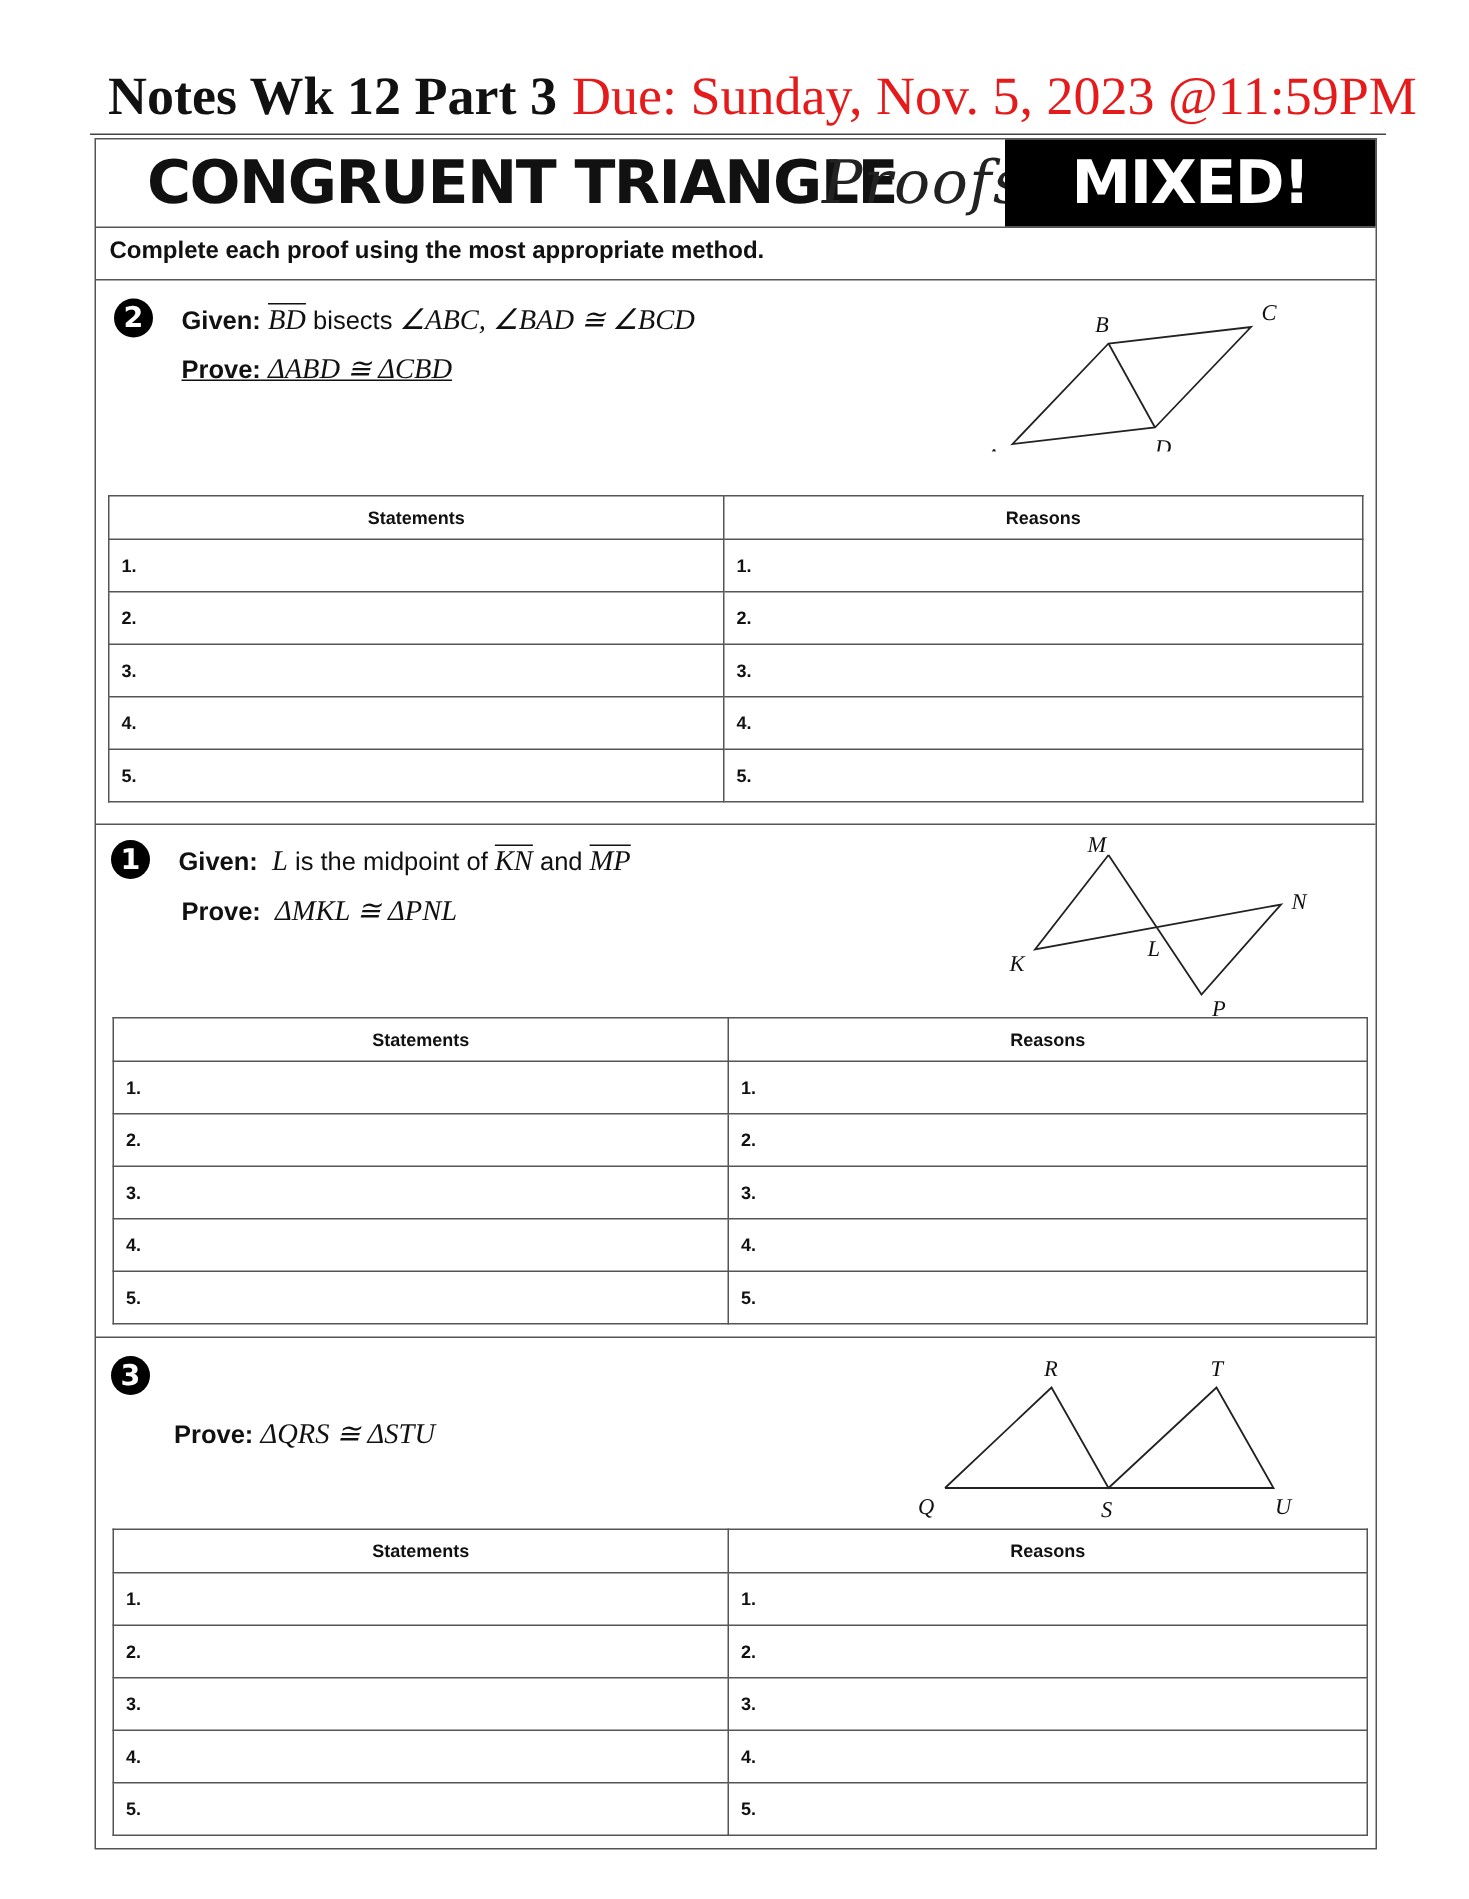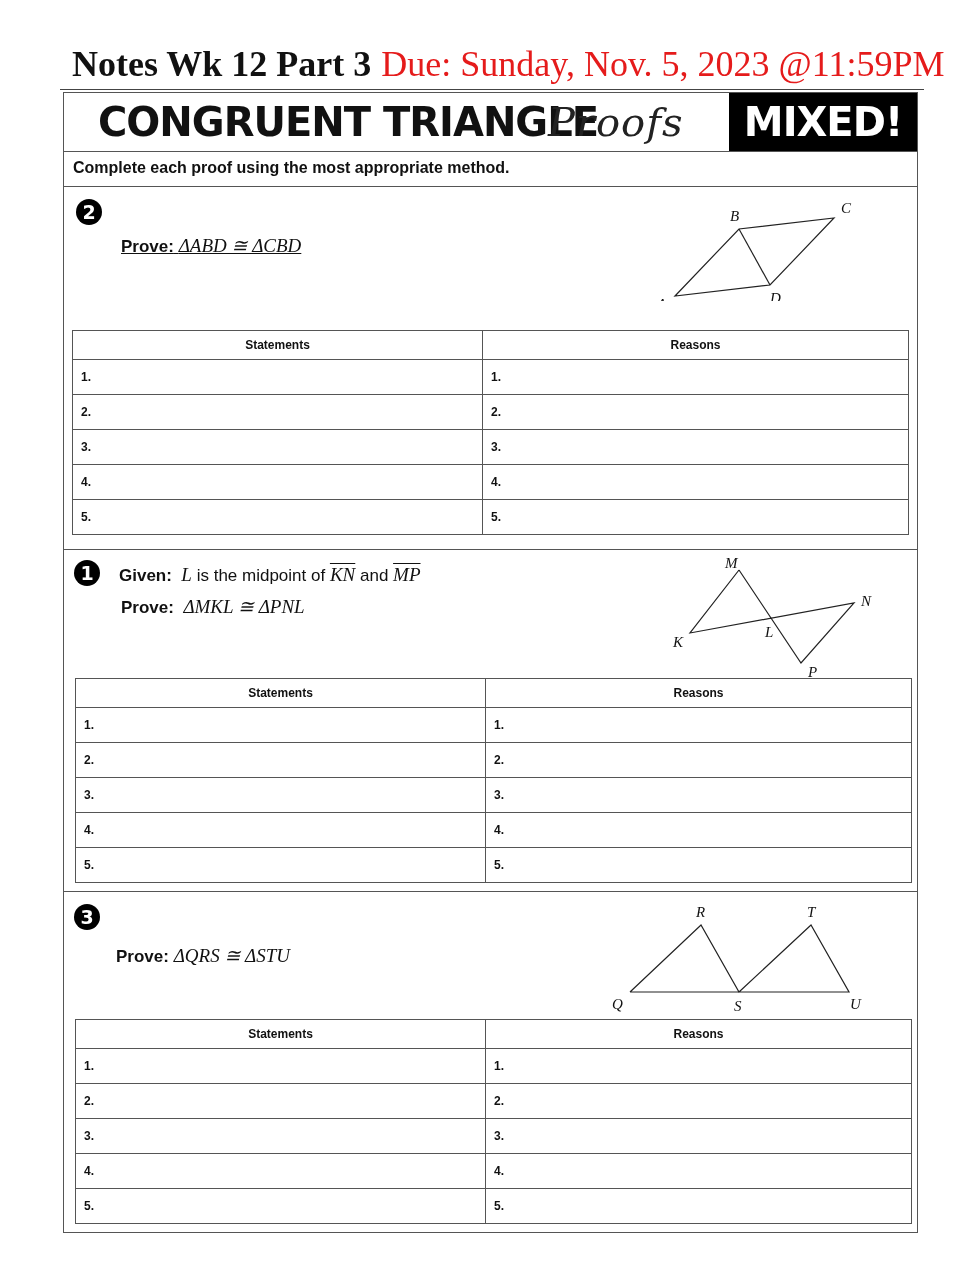--- a/index.html
+++ b/index.html
@@ -9,21 +9,21 @@
   .top-title .notes { font-weight: bold; color: #111; }
   .top-title .due { color: #e51b1b; margin-left: 10px; }
 
   .top-rule { position: absolute; left: 60px; top: 89px; width: 864px; height: 1px; background: #444; }
 
   .frame { position: absolute; left: 63px; top: 92px; width: 855px; height: 1141px; border: 1.5px solid #555; box-sizing: border-box; }
 
   .header-row { position: absolute; left: 0; top: 0; width: 100%; height: 58px; border-bottom: 1.5px solid #555; }
   .header-main { position: absolute; left: 34px; top: 6px; font-family: "DejaVu Sans", sans-serif; font-weight: bold; font-size: 40px; letter-spacing: -1px; line-height: 46px; white-space: nowrap; }
   .header-script { position: absolute; left: 484px; top: 6px; font-family: "DejaVu Serif", serif; font-style: italic; font-size: 40px; font-weight: normal; color: #222; line-height: 46px; letter-spacing: 1px; }
-  .header-mixed { position: absolute; right: 0; top: 0; width: 188px; height: 58px; background: #000; color: #fff; font-family: "DejaVu Sans", sans-serif; font-weight: bold; font-size: 40px; text-align: center; line-height: 58px; letter-spacing: -1px; }
+  .header-mixed { position: absolute; right: 0; top: 0; width: 247px; height: 58px; background: #000; color: #fff; font-family: "DejaVu Sans", sans-serif; font-weight: bold; font-size: 40px; text-align: center; line-height: 58px; letter-spacing: -1px; }
 
   .instr-row { position: absolute; left: 0; top: 58px; width: 100%; height: 35px; border-bottom: 1.5px solid #555; }
   .instr-text { position: absolute; left: 9px; top: 8px; font-weight: bold; font-size: 16px; }
 
   .section { position: absolute; left: 0; width: 100%; }
   .section.sep { border-top: 1.5px solid #555; }
 
   .badge { position: absolute; width: 26px; height: 26px; border-radius: 50%; background: #000; color: #fff; font-family: "DejaVu Sans", sans-serif; font-weight: bold; font-size: 19px; text-align: center; line-height: 26px; }
 
   .given, .prove { position: absolute; font-size: 17px; white-space: nowrap; }
@@ -55,20 +55,24 @@
     <span class="header-script">Proofs</span>
     <div class="header-mixed">MIXED!</div>
   </div>
 
   <div class="instr-row">
     <span class="instr-text">Complete each proof using the most appropriate method.</span>
   </div>
 
   <div class="section" style="top:93px; height:363px;">
     <div class="badge" style="left:12px; top:13px;">2</div>
+    <div class="given" style="left:57px; top:15px;">
+      <span class="lbl">Given:</span>
+      <span class="math ovl">BD</span><span> bisects </span><span class="math">∠ABC, ∠BAD ≅ ∠BCD</span>
+    </div>
     <div class="prove" style="left:57px; top:48px;text-decoration:underline;">
       <span class="lbl">Prove:</span>
       <span class="math">ΔABD ≅ ΔCBD</span>
     </div>
 
     <svg class="diagram" style="left:580px; top:5px;" width="220" height="110">
       <polygon points="31,105 95,38 190,27 126,94"></polygon>
       <line x1="95" y1="38" x2="126" y2="94"></line>
       <text x="86" y="30">B</text>
       <text x="197" y="22">C</text>

